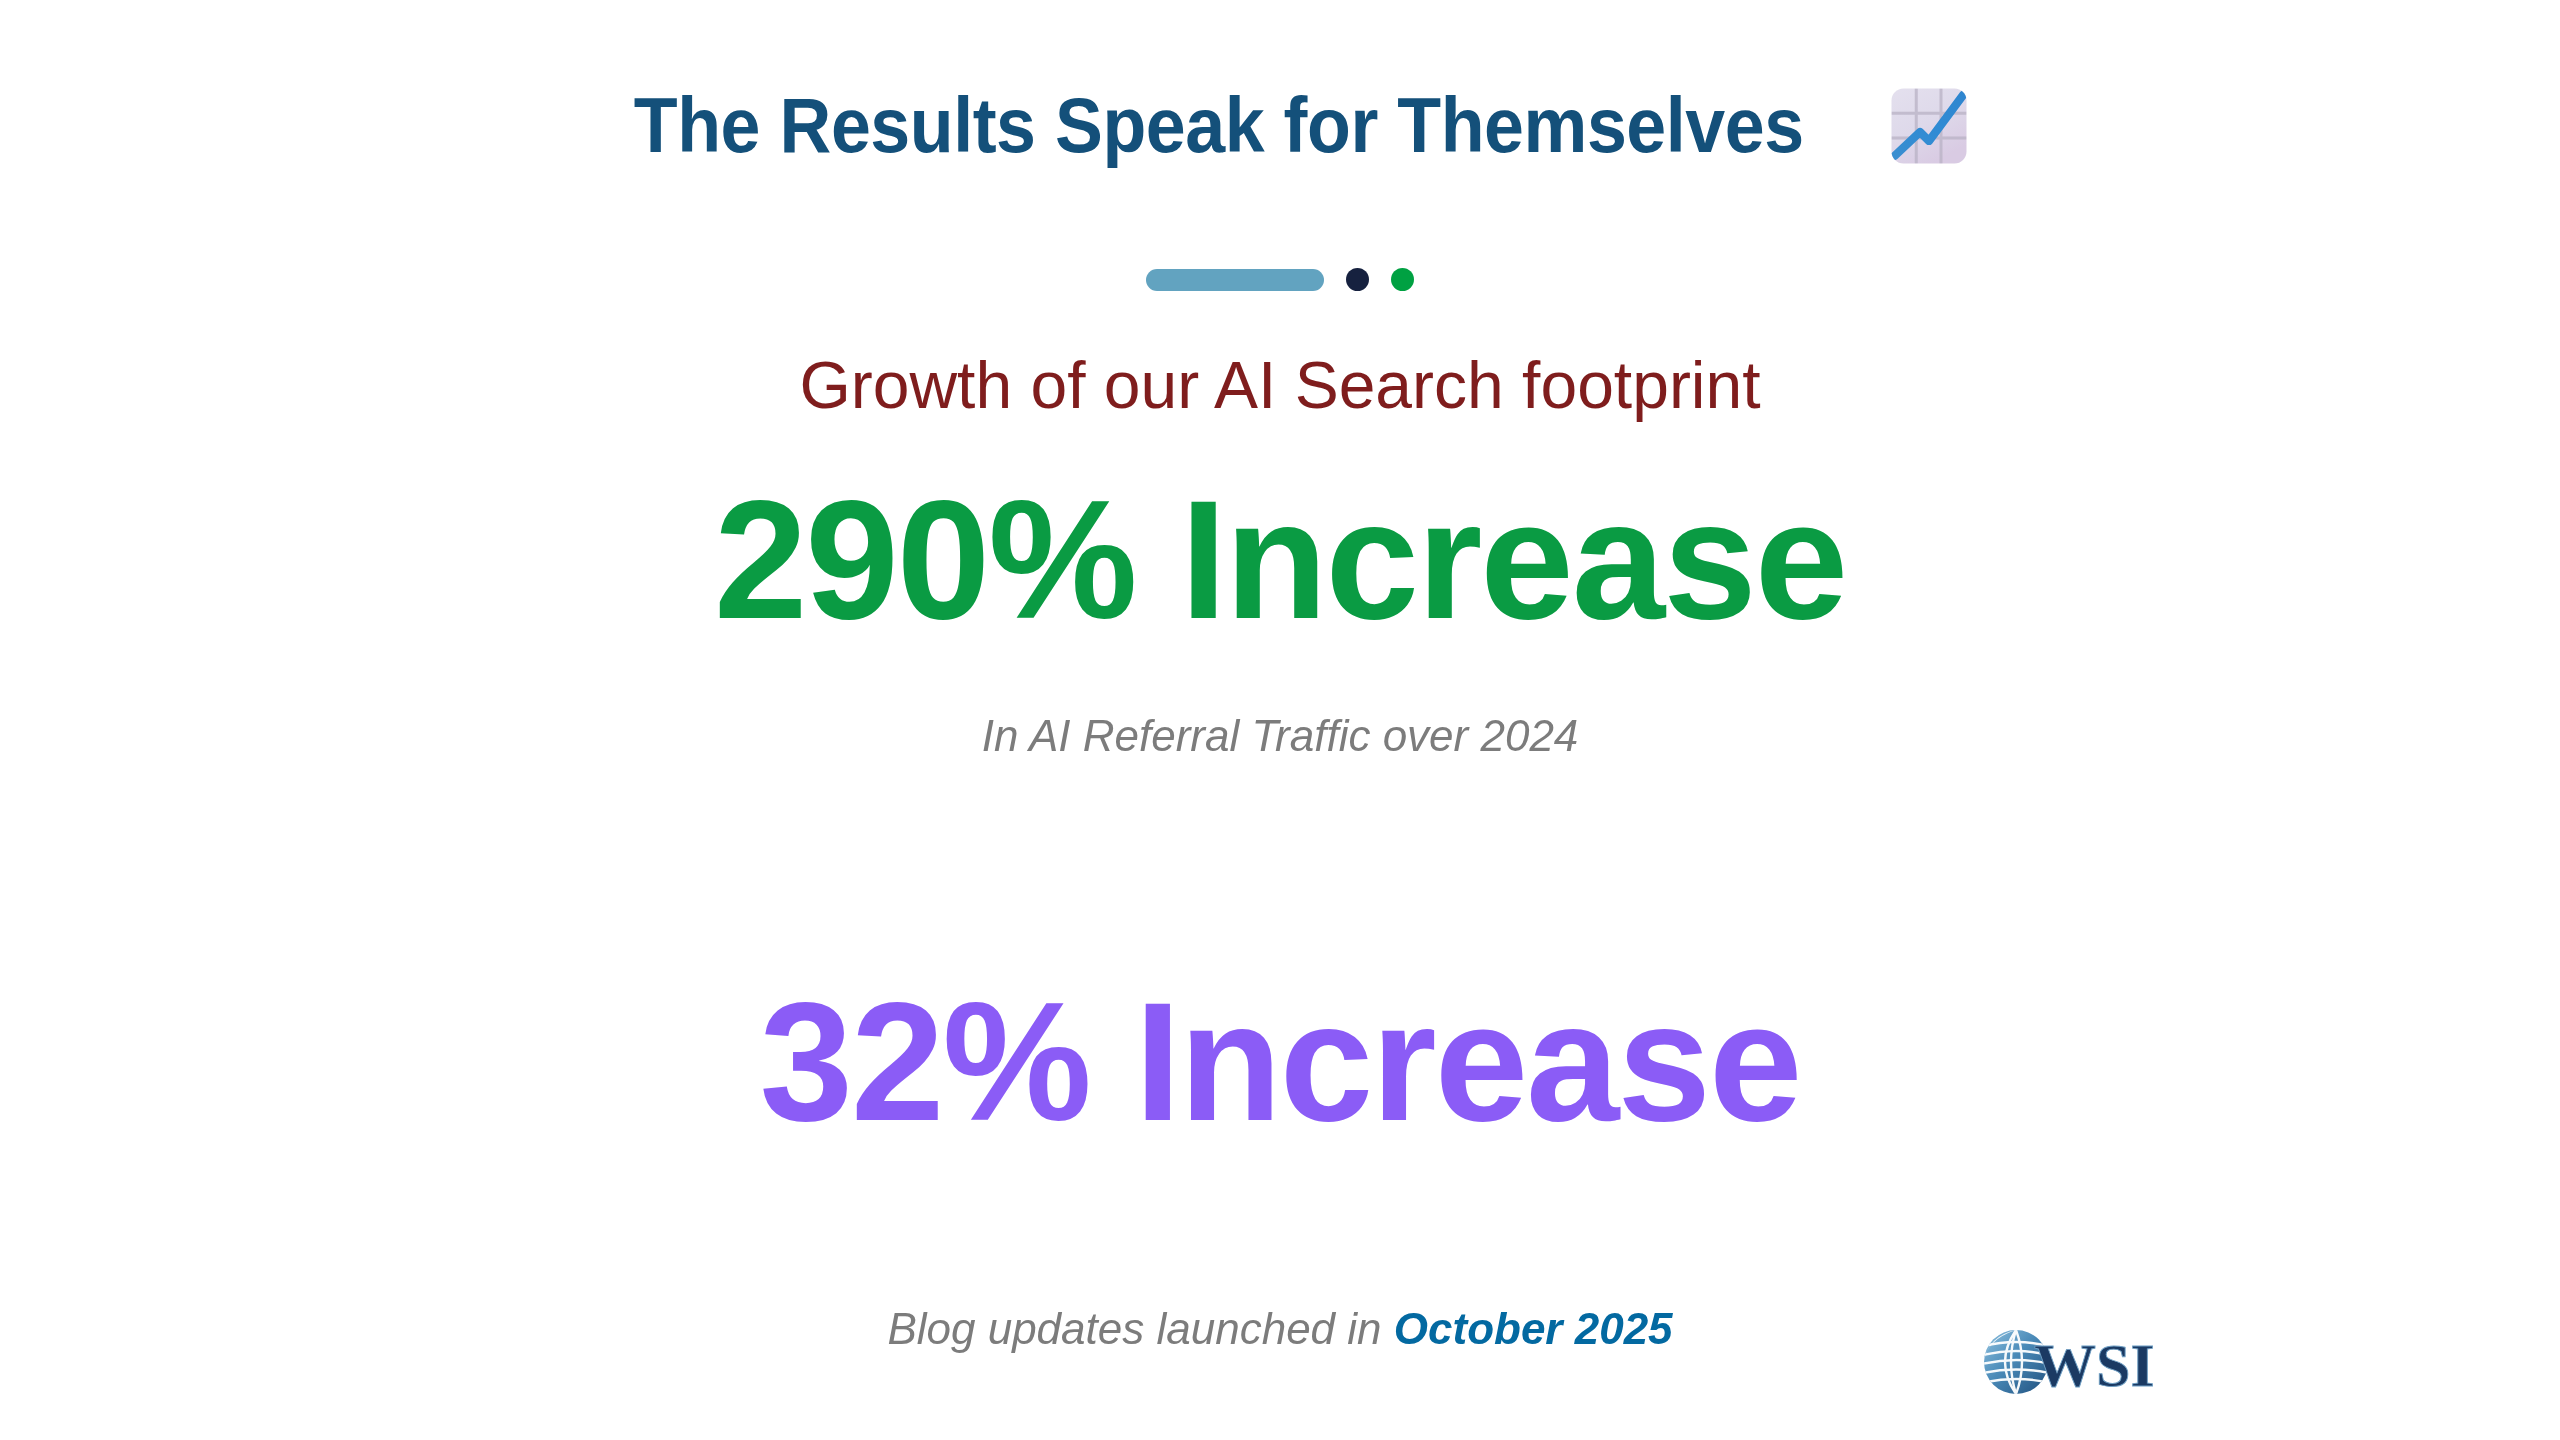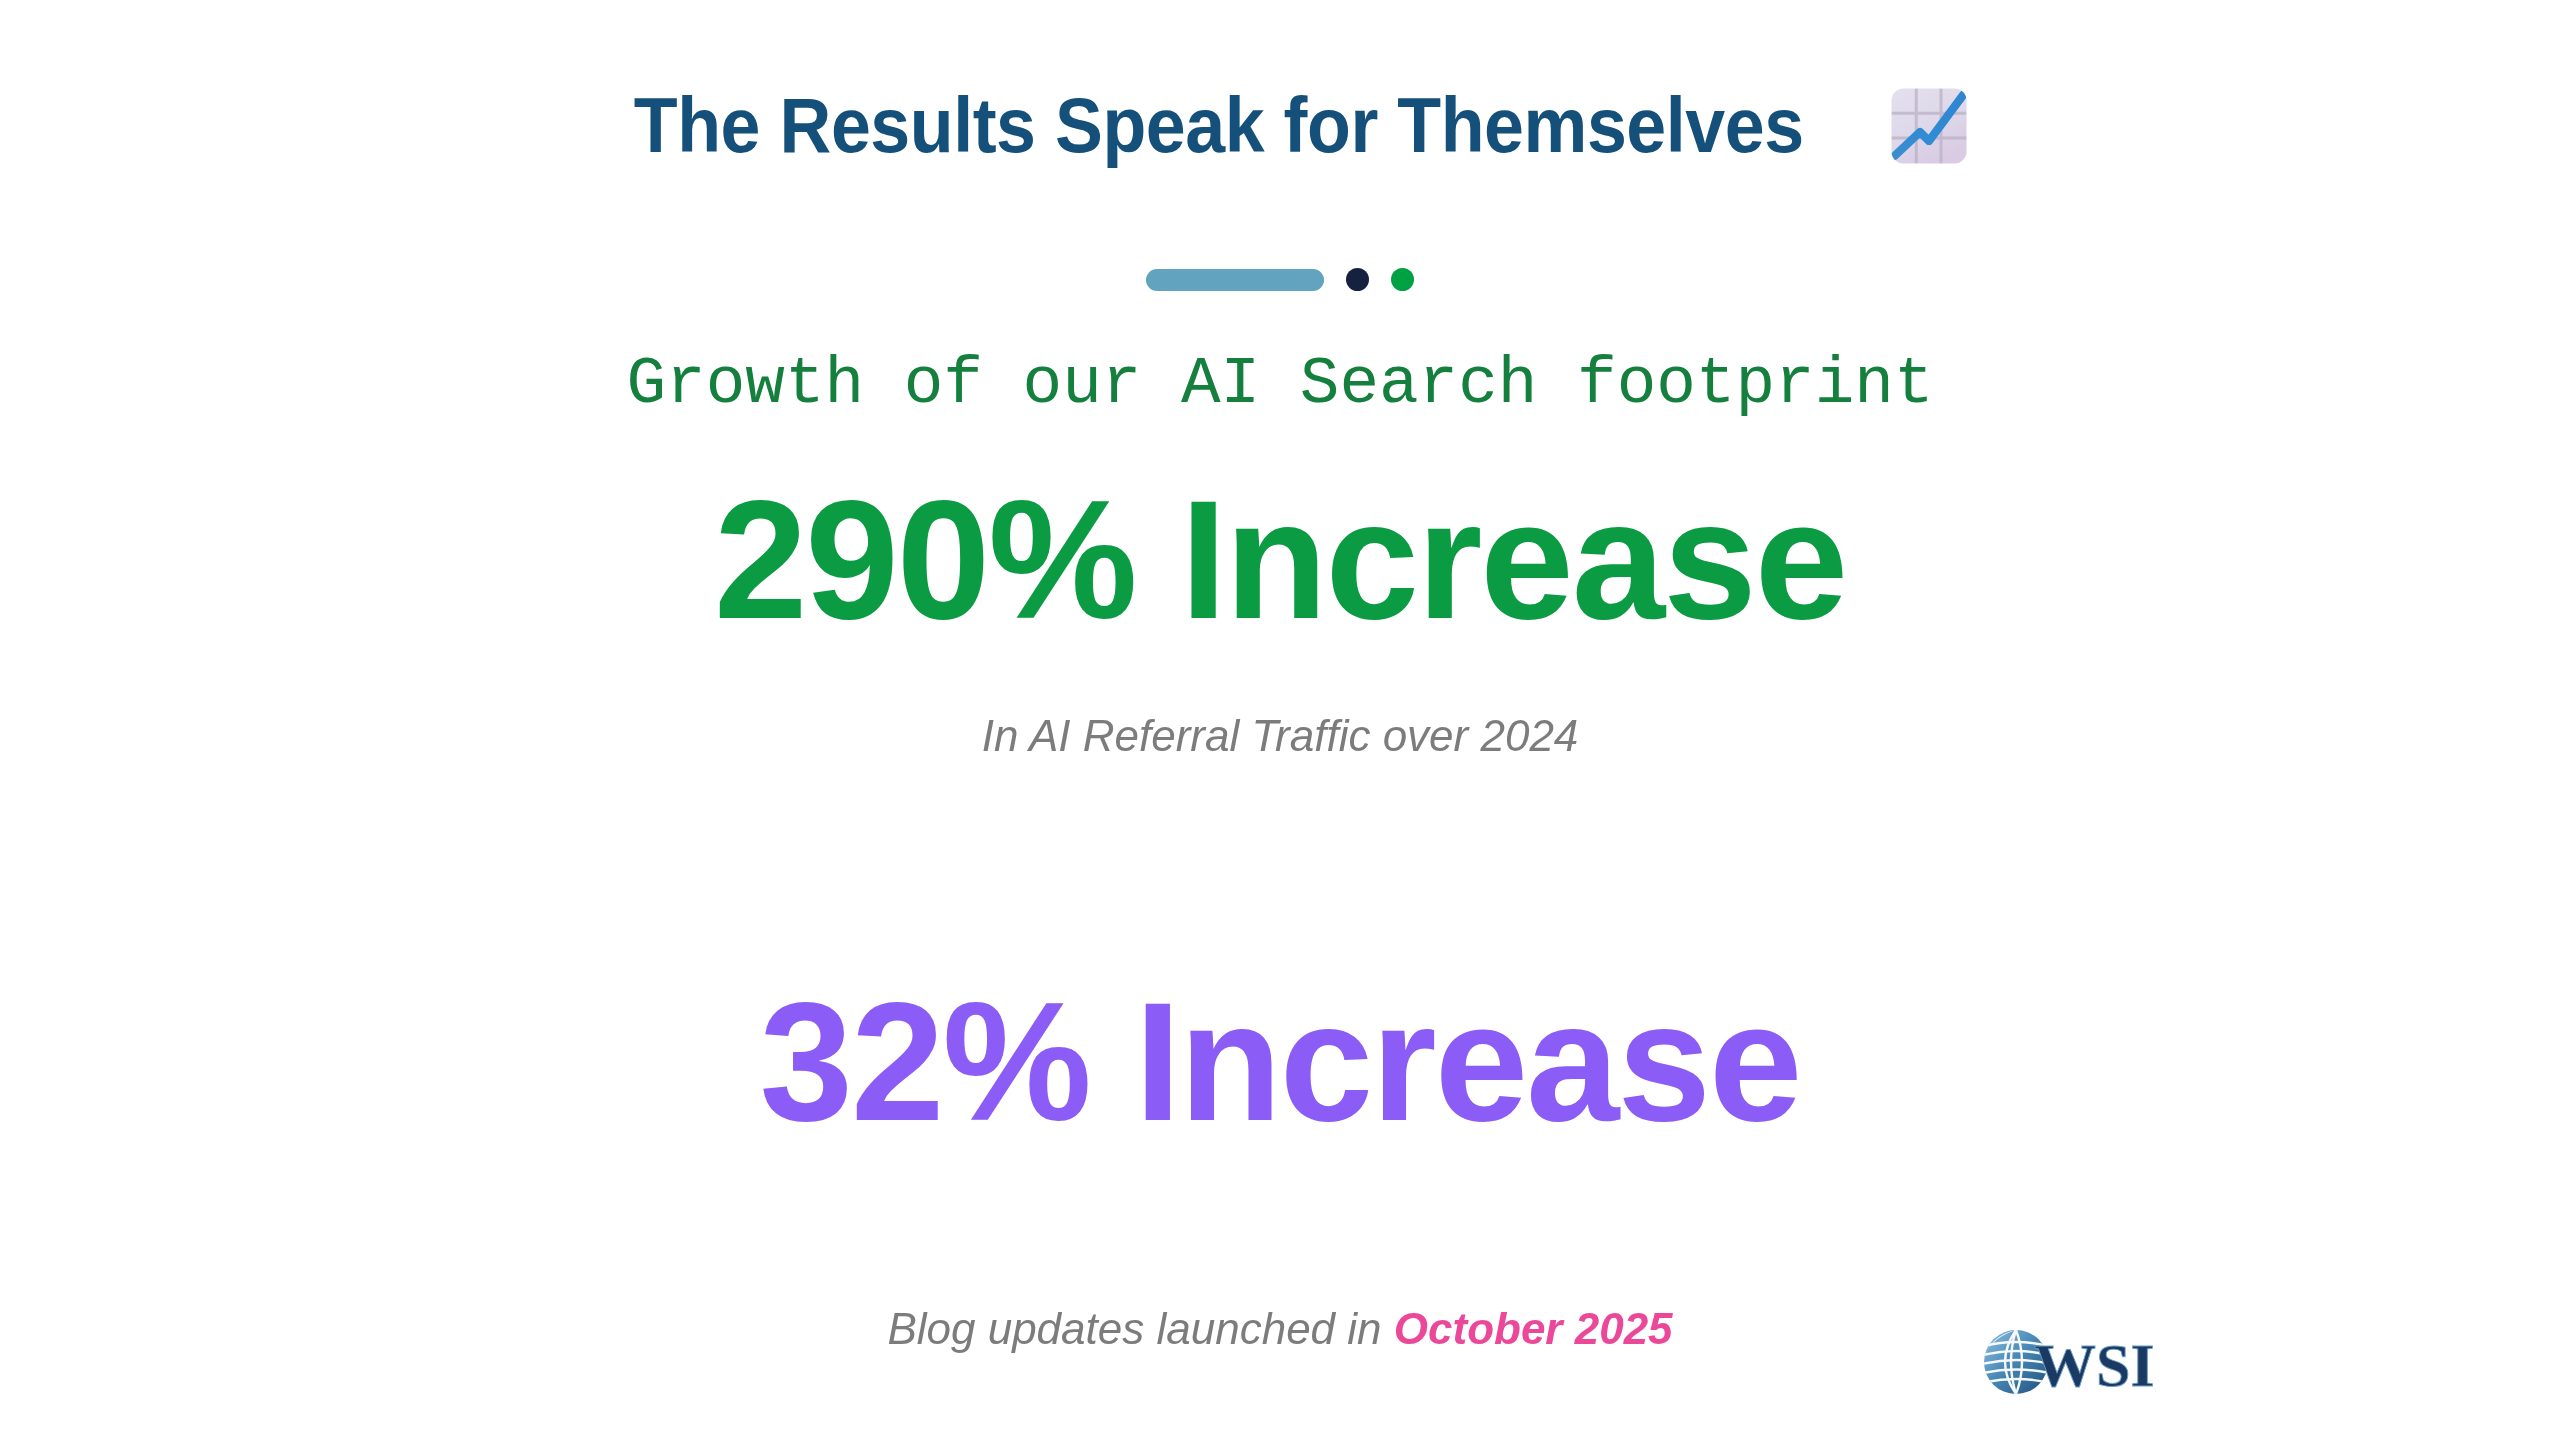--- a/index.html
+++ b/index.html
@@ -82,25 +82,25 @@
 
   
   .center-row {
     position: absolute;
     left: 0;
     width: 2560px;
     text-align: center;
   }
 
   .stat-label {
-    font-family: Liberation Mono, monospace;
+    font-family: Liberation Sans, sans-serif;
     font-weight: normal;
     font-size: 66px;
     line-height: 1.0;
-    color: #15803d;
+    color: #7f1d1d;
     transform: scaleX(0.90);
     transform-origin: center;
     white-space: nowrap;
   }
 
   .stat-value {
     font-family: "Liberation Sans", sans-serif;
     font-weight: bold;
     font-size: 168px;
     line-height: 1.0;
@@ -119,21 +119,21 @@
     font-size: 44px;
     line-height: 1.30;
     color: #7c7c7c;
     transform: scaleX(0.92);
     transform-origin: center;
     white-space: nowrap;
   }
   .stat-note b {
     font-weight: bold;
     font-style: italic;
-    color: #ec4899;
+    color: #0369a1;
   }
 
   
   #label-ai     { top: 352px; }
   #value-ai     { top: 476px; }
   #note-ai      { top: 707px; }
   #label-blog   { top: 868px; }
   #value-blog   { top: 978px; }
   #note-blog-1  { top: 1248px; }
   #note-blog-2  { top: 1300px; }

